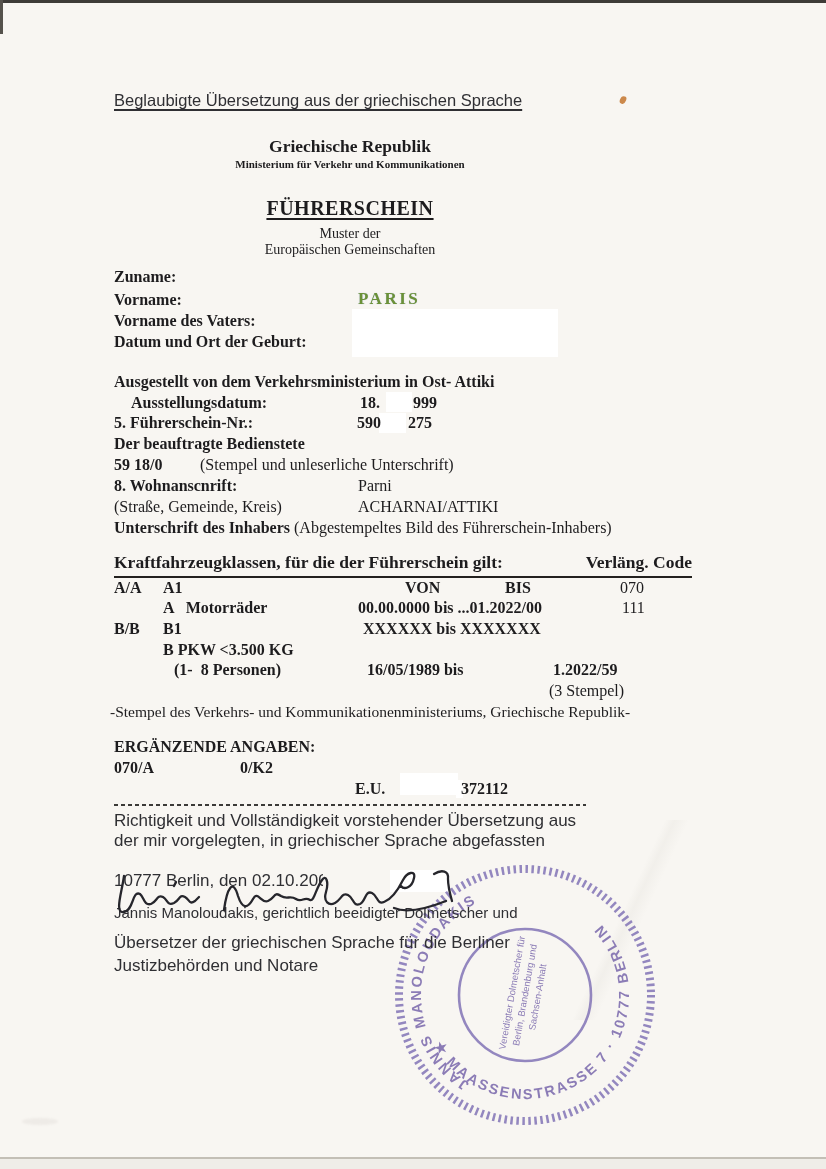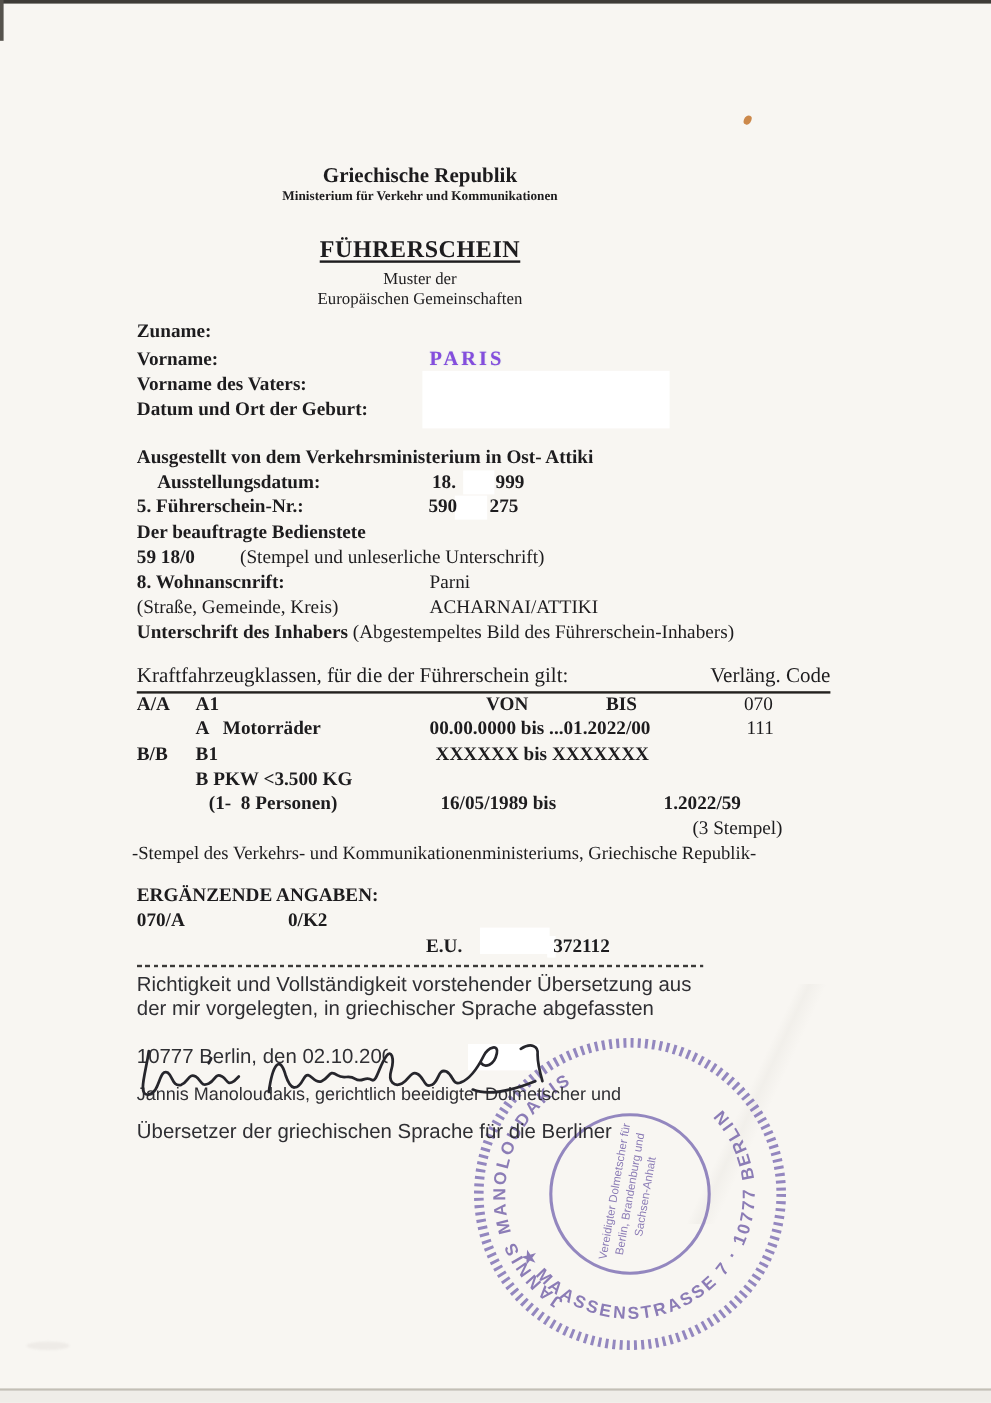--- a/index.html
+++ b/index.html
@@ -24,29 +24,29 @@
   .edge-top-left{position:absolute;left:0;top:0;width:3px;height:34px;background:#55524c;}
   .edge-bottom{position:absolute;left:0;top:1157px;width:826px;height:2px;background:#c3bfb6;}
   .edge-bottom-fill{position:absolute;left:0;top:1159px;width:826px;height:10px;background:#efede8;}
   .speck{position:absolute;left:620px;top:96px;width:6px;height:8px;background:#c4762e;border-radius:60% 40% 55% 45%;transform:rotate(20deg);opacity:.85;}
   .smudge{position:absolute;left:22px;top:1118px;width:36px;height:7px;background:rgba(80,76,66,.06);border-radius:50%;filter:blur(1px);}
   .crease{position:absolute;left:430px;top:820px;width:396px;height:200px;background:linear-gradient(115deg,transparent 48%,rgba(120,115,100,.05) 50%,transparent 53%);pointer-events:none;}
   
   .redact{position:absolute;background:#ffffff;}
   
   .blue-stamp{
-    color:#6d28d9;font-weight:bold;font-size:17px;letter-spacing:2.5px;
+    color:#4d7c0f;font-weight:bold;font-size:17px;letter-spacing:2.5px;
     opacity:.82;text-shadow:0 0 1px rgba(83,114,187,.55);
   }
   
   .classes-header{
     position:absolute;left:114px;top:552px;width:578px;
     display:flex;justify-content:space-between;
     border-bottom:2px solid #23211f;padding-bottom:3px;
-    font-weight:normal;font-size:17.5px;
+    font-weight:bold;font-size:17.5px;
   }
   .dashline{
     position:absolute;left:114px;top:804px;width:472px;height:2px;
     background:repeating-linear-gradient(90deg,#3b3a38 0 4px,transparent 4px 7px);
   }
   .partial0{display:inline-block;width:5px;overflow:hidden;vertical-align:bottom;}
   .sig-svg{position:absolute;left:104px;top:866px;z-index:5;}
   .stamp-svg{position:absolute;left:377px;top:847px;z-index:2;opacity:.88;}
   .txt-layer{z-index:3;}
 </style>
@@ -62,20 +62,21 @@
   <div class="speck"></div>
   <div class="smudge"></div>
   <div class="crease"></div>
 
   <div class="redact" style="left:352px;top:309px;width:206px;height:48px;"></div>
   <div class="redact" style="left:386px;top:392px;width:26px;height:20px;"></div>
   <div class="redact" style="left:379px;top:413px;width:27px;height:20px;"></div>
   <div class="redact" style="left:400px;top:773px;width:58px;height:22px;"></div>
   <div class="redact" style="left:390px;top:870px;width:60px;height:22px;"></div>
 
+  <div class="abs sans u txt-layer" style="left:114px;top:91px;font-size:16.5px;">Beglaubigte Übersetzung aus der griechischen Sprache</div>
 
   <div class="abs center b txt-layer" style="top:136px;font-size:17.5px;">Griechische Republik</div>
   <div class="abs center b txt-layer" style="top:158px;font-size:11px;">Ministerium für Verkehr und Kommunikationen</div>
 
   <div class="abs center txt-layer" style="top:197px;"><span class="b u" style="font-size:20px;letter-spacing:.5px;margin-top:24px;">FÜHRERSCHEIN</span></div>
   <div class="abs center txt-layer" style="top:226px;font-size:14px;">Muster der</div>
   <div class="abs center txt-layer" style="top:242px;font-size:14px;">Europäischen Gemeinschaften</div>
 
   <div class="abs b ser16 txt-layer" style="left:114px;top:268px;">Zuname:</div>
   <div class="abs b ser16 txt-layer" style="left:114px;top:291px;">Vorname:</div>
@@ -117,21 +118,21 @@
   <div class="abs b ser16 txt-layer" style="left:114px;top:620px;">B/B</div>
   <div class="abs b ser16 txt-layer" style="left:163px;top:620px;">B1</div>
   <div class="abs b ser16 txt-layer" style="left:363px;top:620px;">XXXXXX bis XXXXXXX</div>
 
   <div class="abs b ser16 txt-layer" style="left:163px;top:641px;">B PKW &lt;3.500 KG</div>
 
   <div class="abs b ser16 txt-layer" style="left:174px;top:661px;">(1-  8 Personen)</div>
   <div class="abs b ser16 txt-layer" style="left:367px;top:661px;">16/05/1989 bis</div>
   <div class="abs b ser16 txt-layer" style="left:553px;top:661px;">1.2022/59</div>
 
-  <div class="abs ser16 txt-layer" style="left:577px;top:682px;">(3 Stempel)</div>
+  <div class="abs ser16 txt-layer" style="left:549px;top:682px;">(3 Stempel)</div>
   <div class="abs ser15 txt-layer" style="left:110px;top:703px;">-Stempel des Verkehrs- und Kommunikationenministeriums, Griechische Republik-</div>
 
   <div class="abs b ser16 txt-layer" style="left:114px;top:738px;">ERGÄNZENDE ANGABEN:</div>
   <div class="abs b ser16 txt-layer" style="left:114px;top:759px;">070/A</div>
   <div class="abs b ser16 txt-layer" style="left:240px;top:759px;">0/K2</div>
   <div class="abs b ser16 txt-layer" style="left:355px;top:780px;">E.U.</div>
   <div class="abs b ser16 txt-layer" style="left:461px;top:780px;">372112</div>
   <div class="redact" style="left:456px;top:780px;width:7px;height:18px;"></div>
 
   <div class="dashline txt-layer"></div>
@@ -145,20 +146,21 @@
       <path d="M20,10 C18,26 10,48 20,46 C30,44 28,24 36,28 C40,31 40,40 47,38 C53,36 53,28 59,31 C64,34 63,40 70,37 C76,34 75,28 81,31 C86,34 85,39 91,35 L95,31"></path>
       <path d="M70,20 l2,-4"></path>
       <path d="M120,44 C123,22 129,12 134,30 C138,42 143,44 149,33 C154,24 157,38 164,35 C171,32 170,25 177,30 C183,34 186,29 192,33 C198,37 200,30 206,34 C210,36 212,22 218,14 C222,8 225,16 222,26 C219,36 225,40 231,37 C237,34 238,26 244,29 C250,32 249,41 256,38 C262,35 261,24 268,27 C274,30 273,39 280,36 C288,33 294,24 299,14 C303,6 312,4 310,12 C308,22 300,24 297,20"></path>
       <path d="M290,42 C302,47 322,43 342,35"></path>
       <path d="M330,8 C338,3 345,5 344,13 C344,21 346,28 348,35"></path>
     </g>
   </svg>
 
   <div class="abs sans txt-layer" style="left:114px;top:904px;font-size:15px;">Jannis Manoloudakis, gerichtlich beeidigter Dolmetscher und</div>
   <div class="abs sans txt-layer" style="left:114px;top:933px;font-size:17px;">Übersetzer der griechischen Sprache für die Berliner</div>
+  <div class="abs sans txt-layer" style="left:114px;top:956px;font-size:17px;">Justizbehörden und Notare</div>
 
   <svg class="stamp-svg" width="296" height="296" viewBox="0 0 296 296">
     <defs>
       <path id="arcTop" d="M148,252 A104,104 0 1,1 148,44"></path>
       <path id="arcBottom" d="M44,148 A104,104 0 1,0 148,44"></path>
     </defs>
     <g>
       <circle cx="148" cy="148" r="126" fill="none" stroke="#8678b8" stroke-width="8" stroke-dasharray="2.5 3.5"></circle>
       <circle cx="148" cy="148" r="66" fill="none" stroke="#8678b8" stroke-width="2.6"></circle>
       <text font-family="Liberation Sans, sans-serif" font-size="14.5" font-weight="bold" letter-spacing="2.2" fill="#7d6cae">

